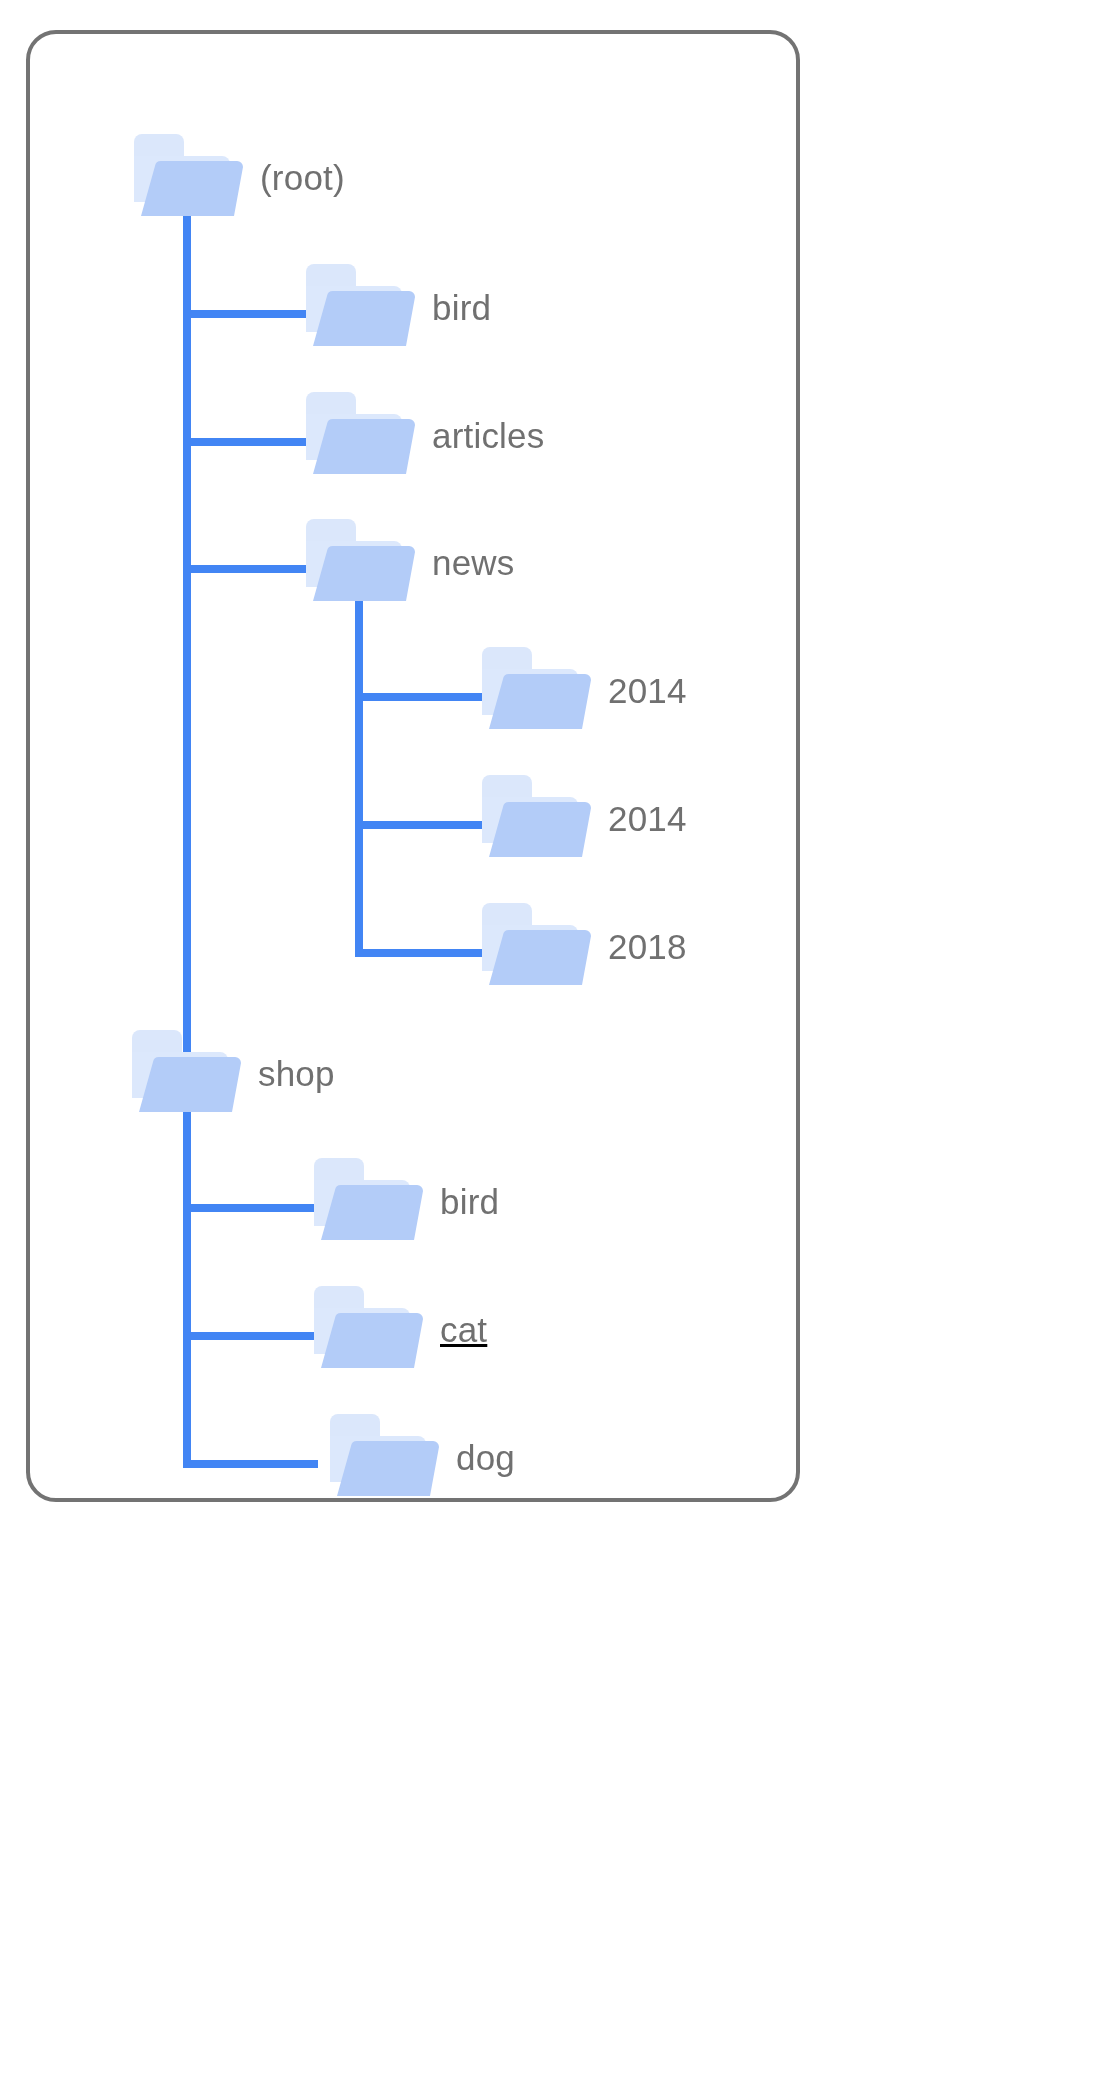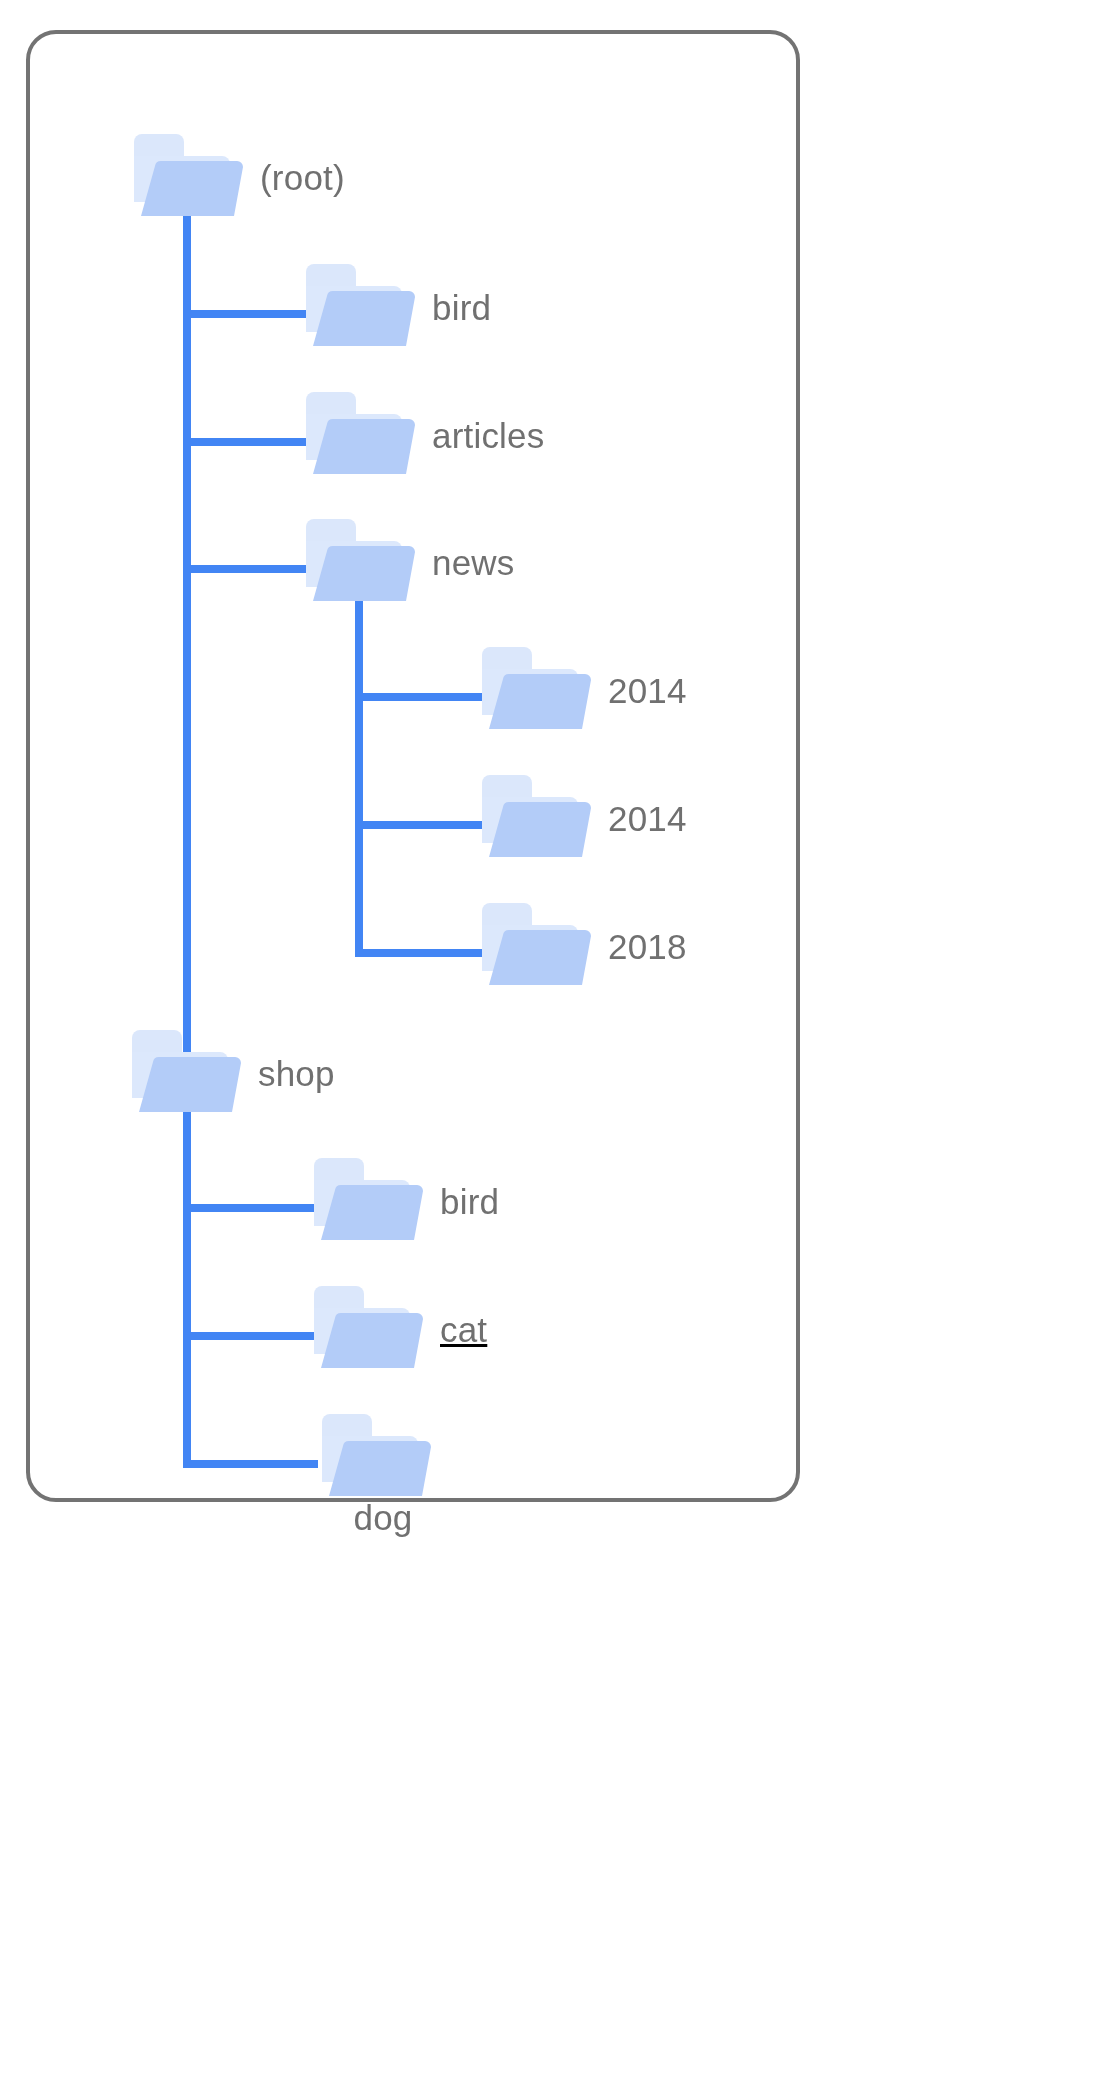--- a/index.html
+++ b/index.html
@@ -199,21 +199,21 @@
           <div class="node" style="left: 280px; top: 1252px; text-decoration: underline;">
             <span class="folder-icon">
               <svg viewBox="0 0 116 86" width="116" height="86">
                 <path d="M4 8 a8 8 0 0 1 8-8 h34 a8 8 0 0 1 8 8 v18 h-50 z" fill="#dbe7fb"></path>
                 <path d="M4 22 h88 a8 8 0 0 1 8 8 v38 h-96 z" fill="#dce8fc"></path>
                 <path d="M25 32 a6 6 0 0 1 6-5 h76 a6 6 0 0 1 6 6 l-9 49 h-93 z" fill="#b3ccf8"></path>
               </svg>
             </span>
             <span class="node-label">cat</span>
           </div>
-          <div class="node" style="left: 288px; top: 1380px; flex-direction: column;">
+          <div class="node" style="left: 296px; top: 1380px;">
             <span class="folder-icon">
               <svg viewBox="0 0 116 86" width="116" height="86">
                 <path d="M4 8 a8 8 0 0 1 8-8 h34 a8 8 0 0 1 8 8 v18 h-50 z" fill="#dbe7fb"></path>
                 <path d="M4 22 h88 a8 8 0 0 1 8 8 v38 h-96 z" fill="#dce8fc"></path>
                 <path d="M25 32 a6 6 0 0 1 6-5 h76 a6 6 0 0 1 6 6 l-9 49 h-93 z" fill="#b3ccf8"></path>
               </svg>
             </span>
             <span class="node-label">dog</span>
           </div>
         </div>

